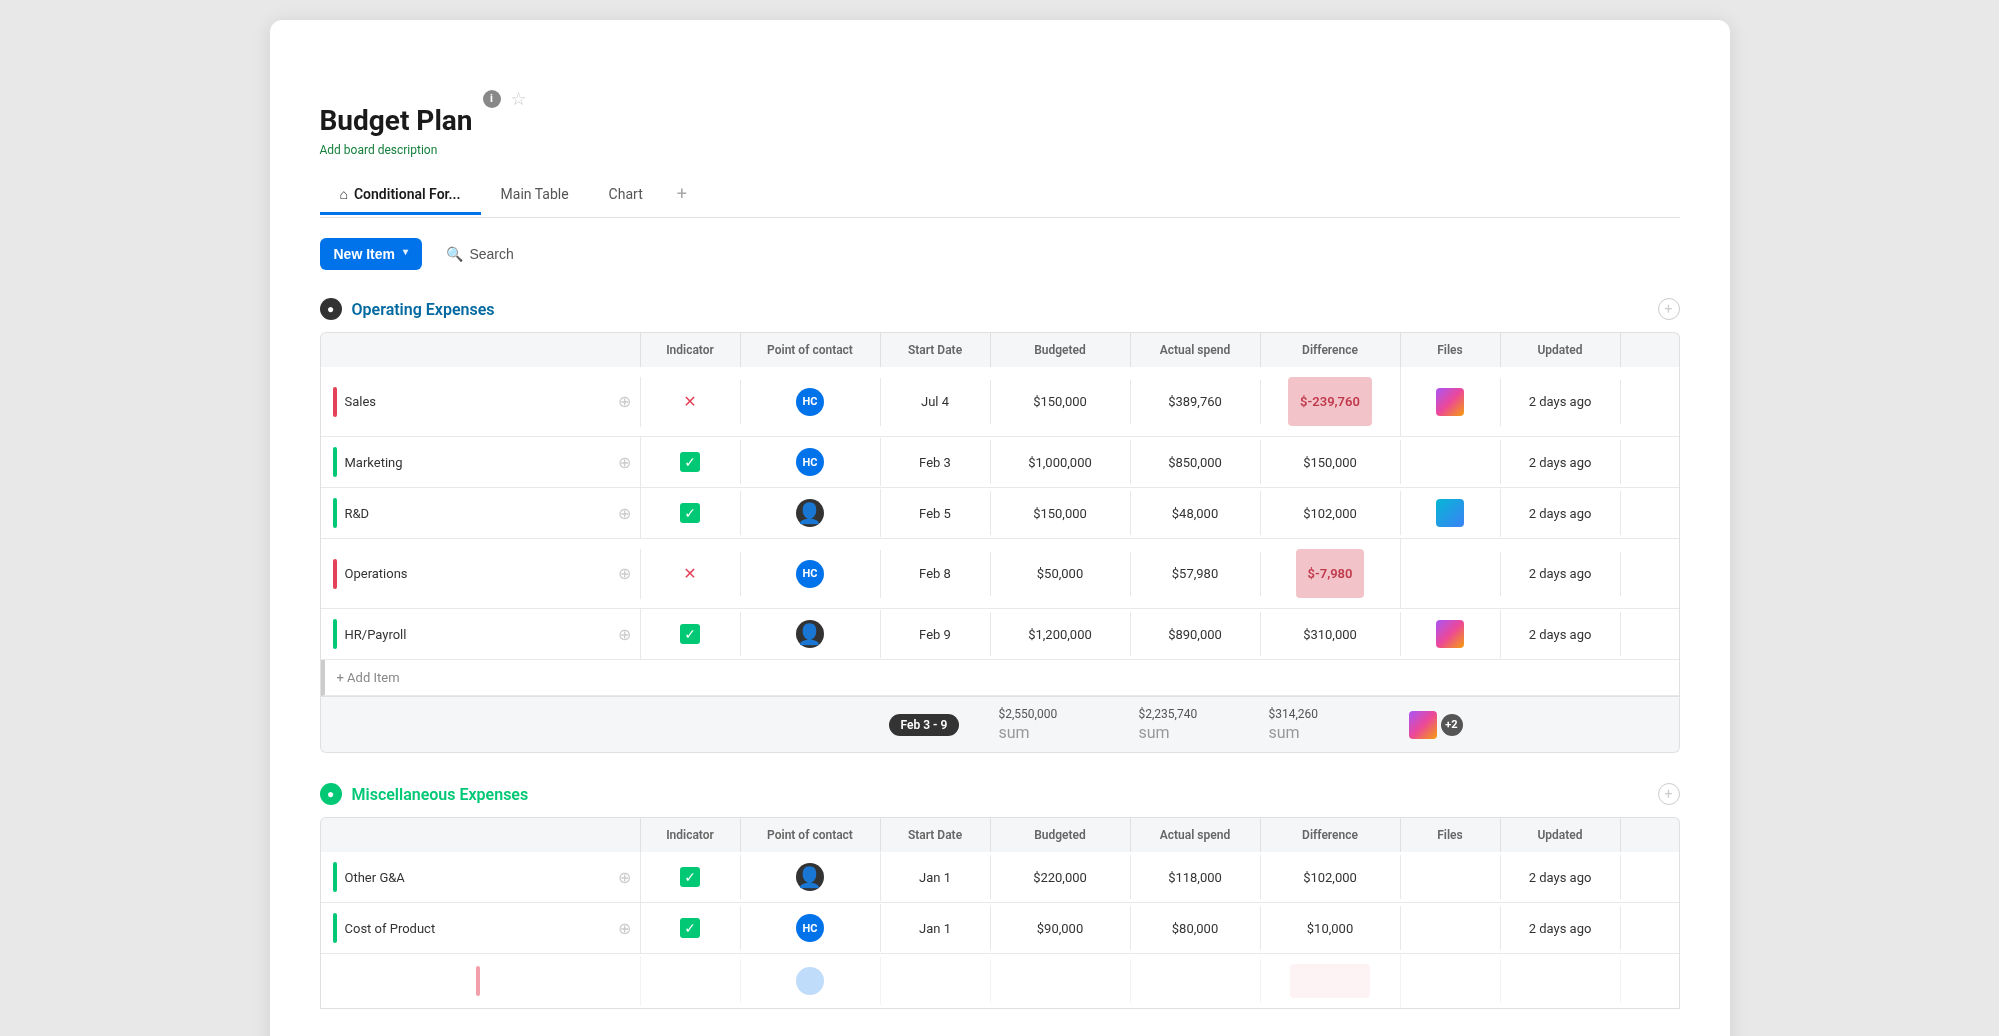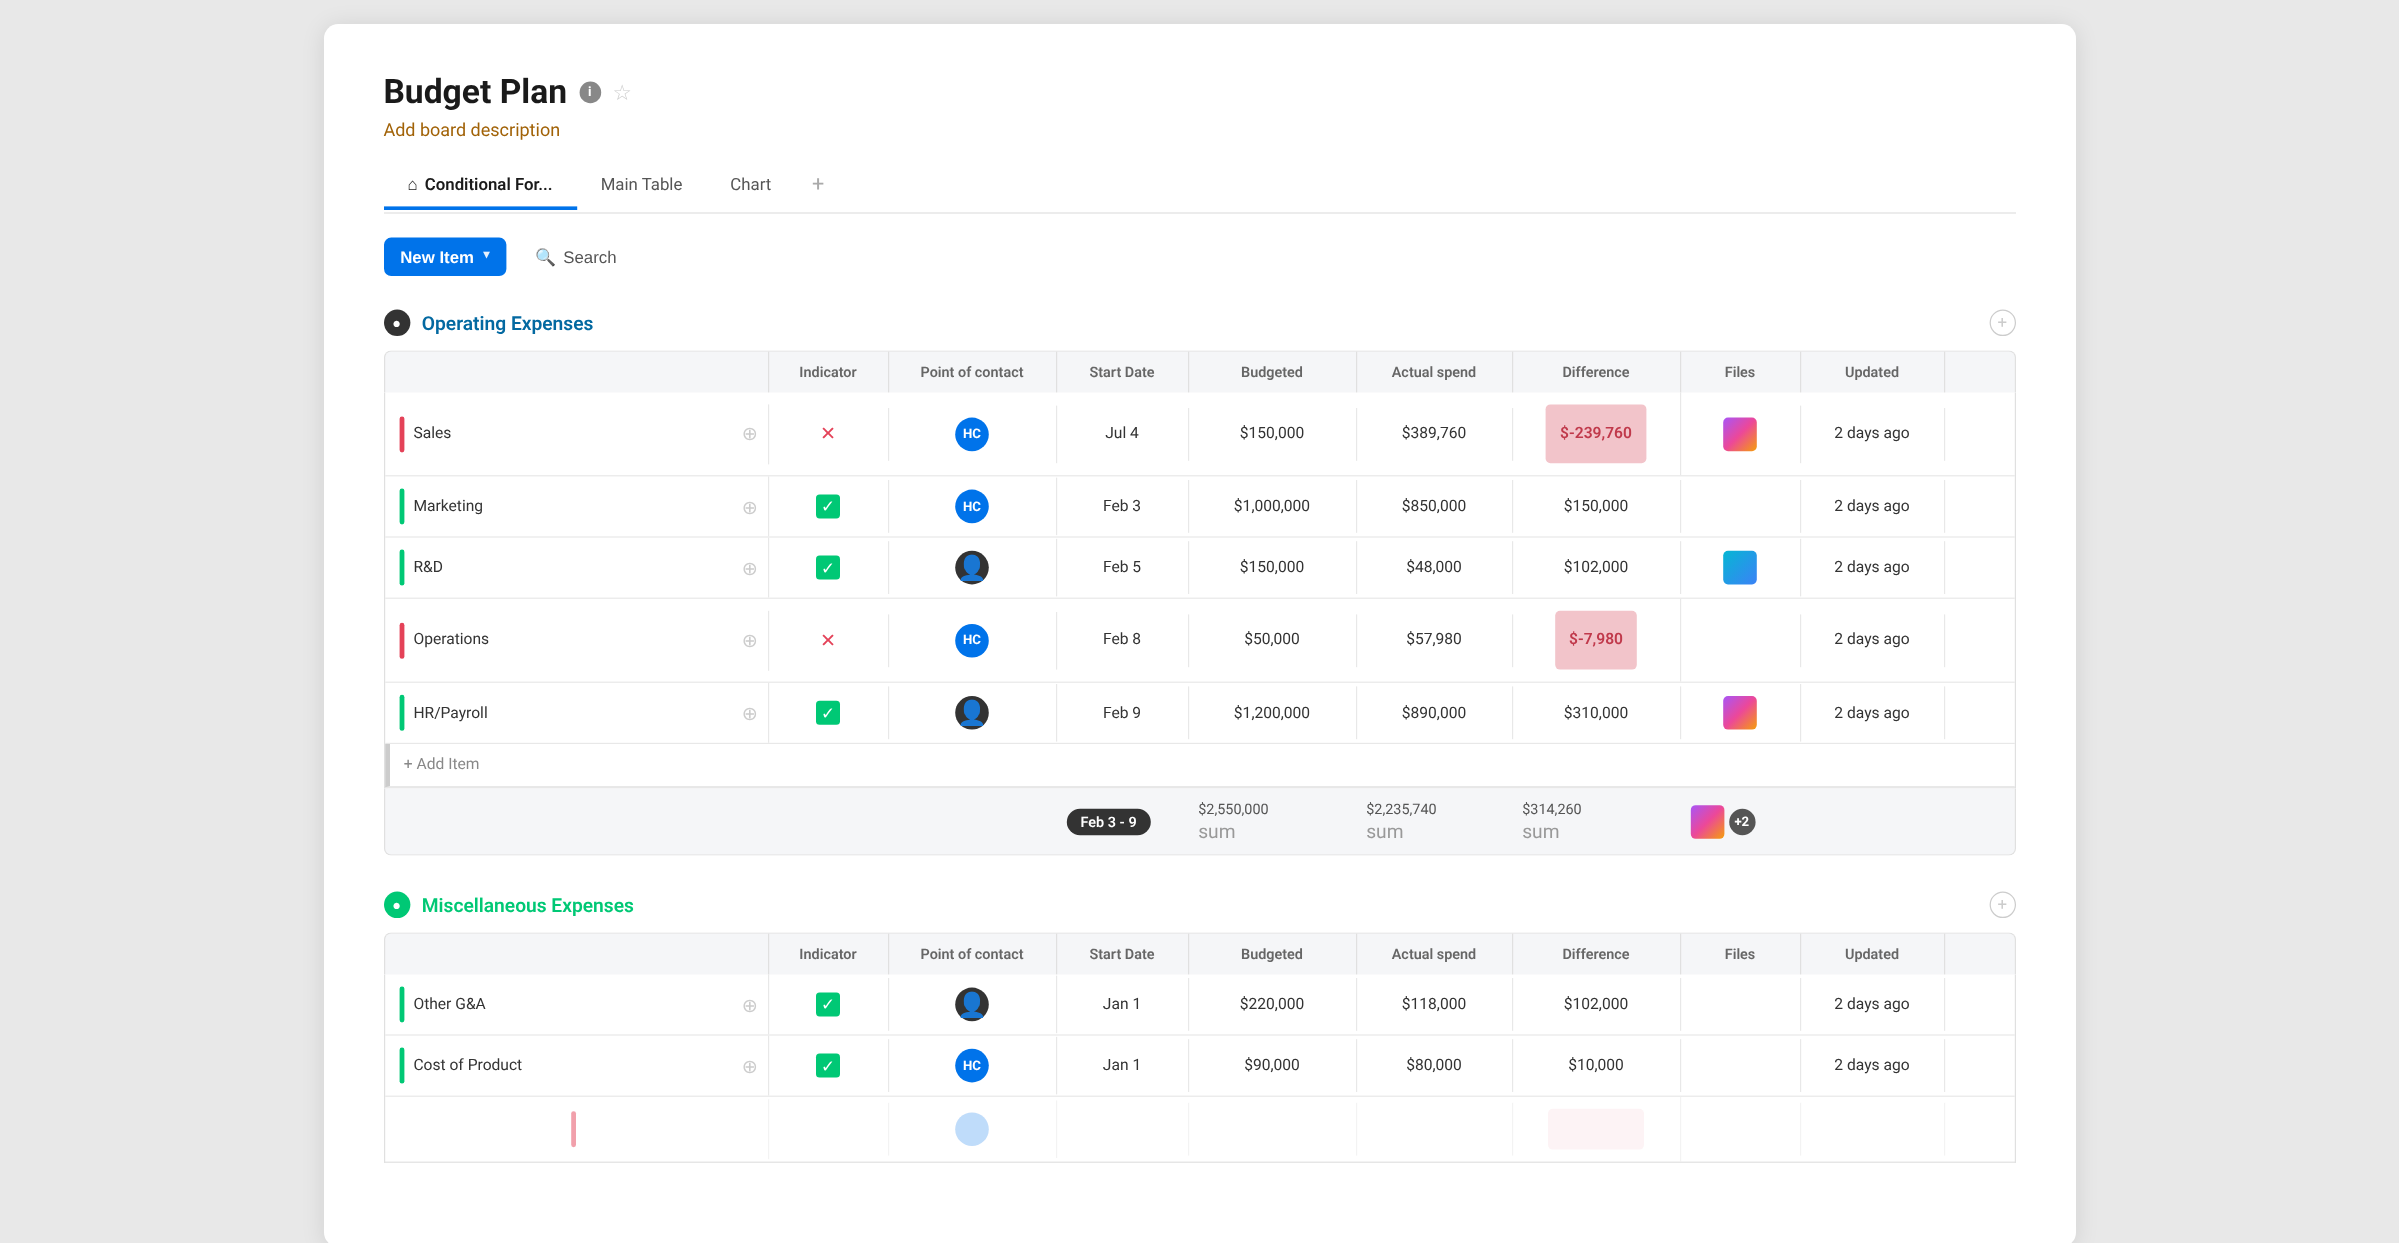--- a/index.html
+++ b/index.html
@@ -28,40 +28,41 @@
     .board-title-row {
       display: flex;
       align-items: center;
       gap: 10px;
       margin-bottom: 6px;
     }
     .board-title {
       font-size: 28px;
       font-weight: 700;
       color: #1a1a1a;
+      margin-top: 44px;
     }
     .icon-info {
       width: 18px; height: 18px;
       background: #888;
       border-radius: 50%;
       display: flex; align-items: center; justify-content: center;
       color: #fff;
       font-size: 11px;
       font-weight: bold;
       cursor: pointer;
       flex-shrink: 0;
     }
     .icon-star {
       color: #ccc;
       font-size: 18px;
       cursor: pointer;
     }
     .board-description {
-      font-size: 15px;
-      color: #a16207;
+      font-size: 12px;
+      color: #15803d;
       cursor: pointer;
     }
 
     
     .tabs-row {
       display: flex;
       align-items: center;
       border-bottom: 1px solid #e0e0e0;
       margin-bottom: 20px;
       gap: 0;

